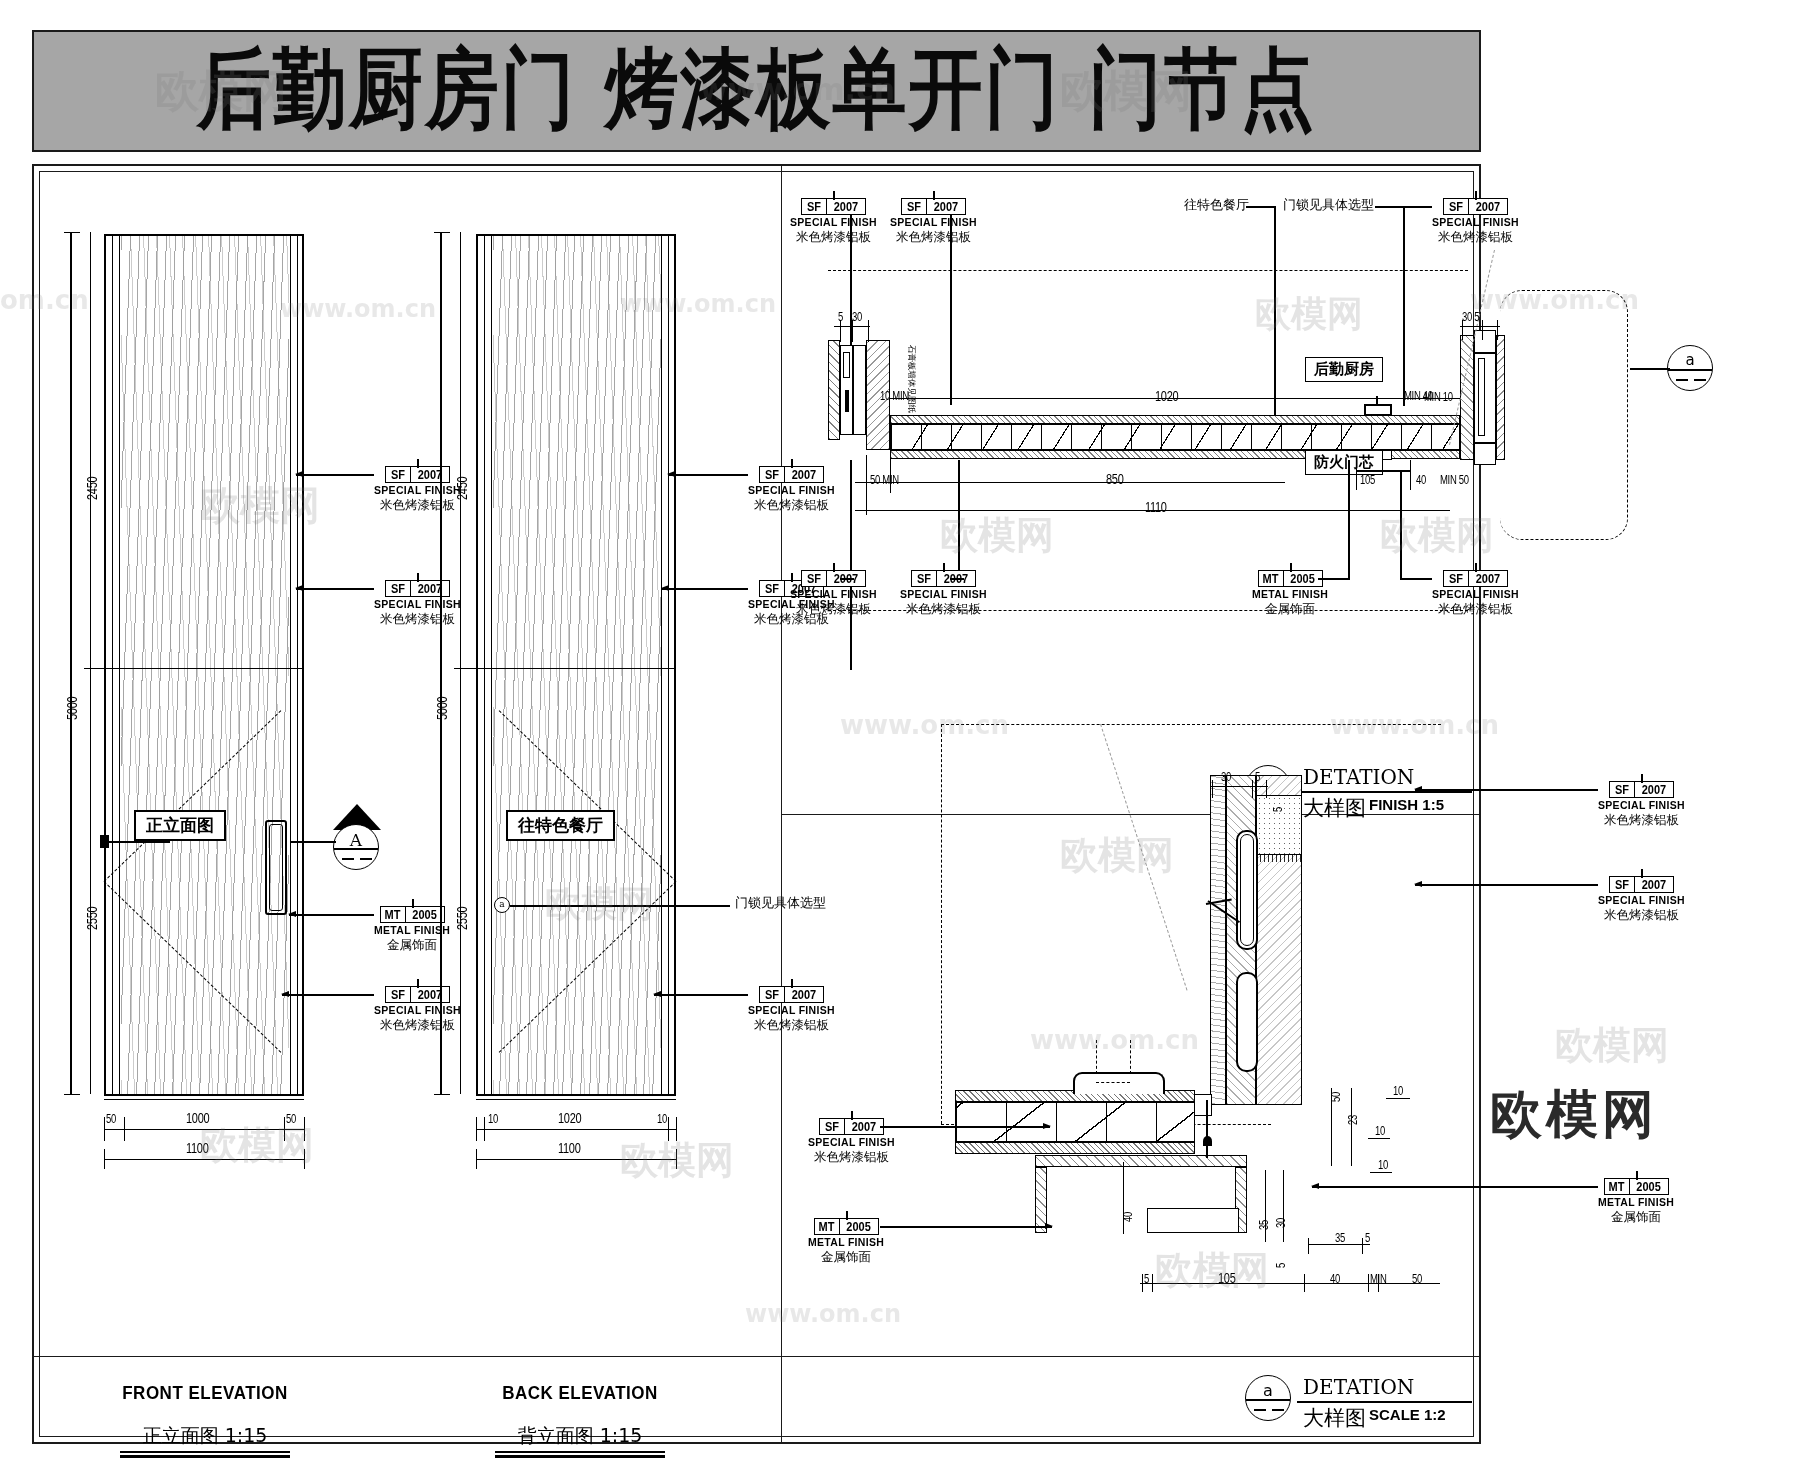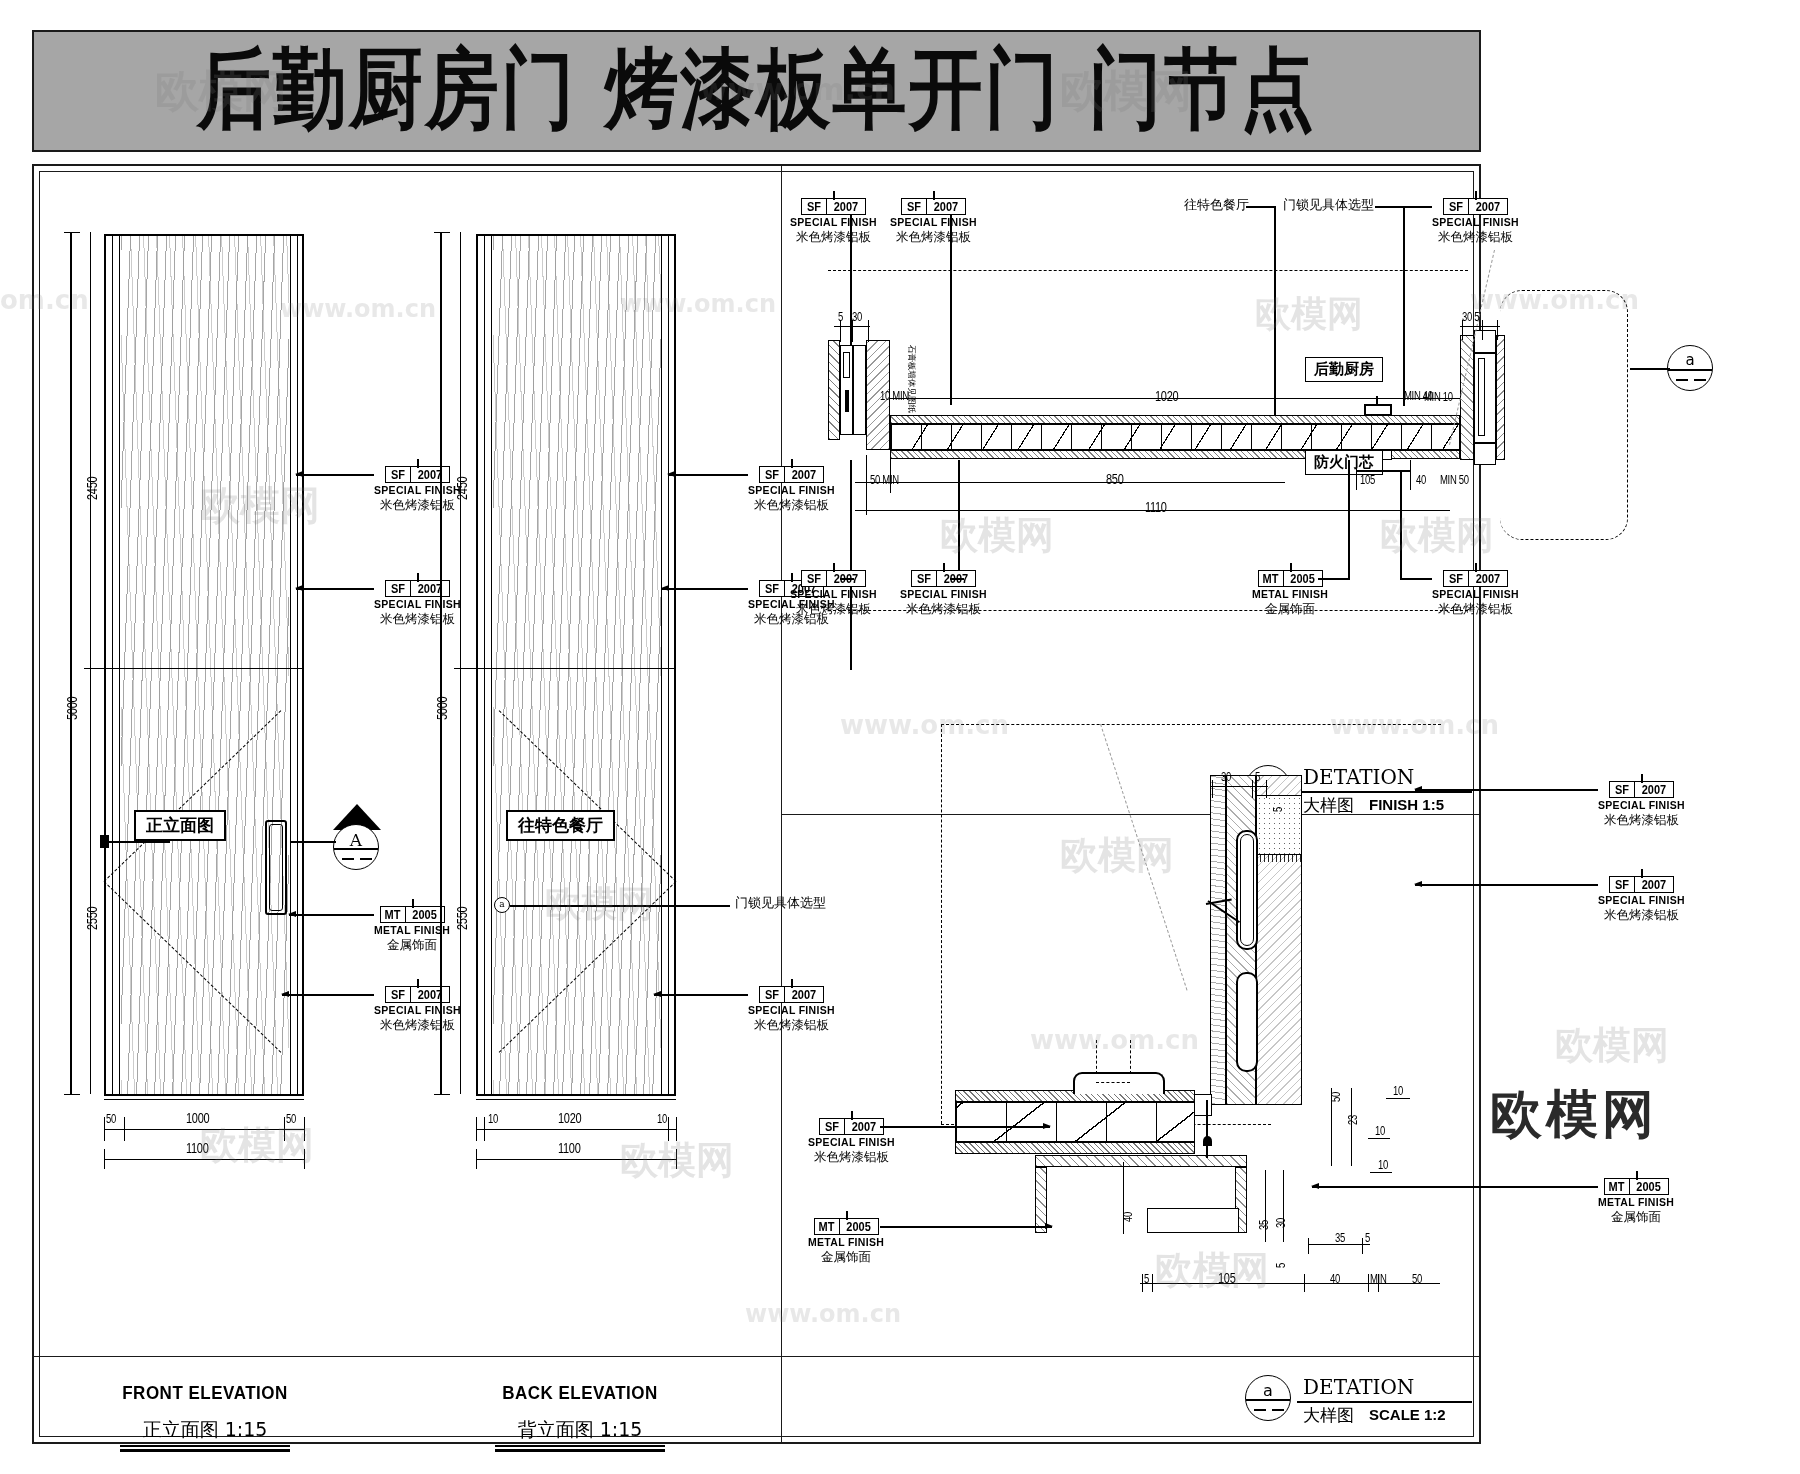--- a/index.html
+++ b/index.html
@@ -214,38 +214,38 @@
     font-family: "DejaVu Serif", serif;
     font-size: 20px; color: #000; white-space: nowrap;
   }
   .dtitle .rule {
     position: absolute; left: 52px; top: 26px;
     height: 1.5px; background: #000;
   }
   .dtitle .cn {
     position: absolute; left: 58px; top: 29px;
     font-family: "DejaVu Sans", sans-serif;
-    font-size: 17px; color: #000; white-space: nowrap;
+    font-size: 21px; color: #000; white-space: nowrap;
   }
   .dtitle .scale {
     position: absolute; top: 31px;
     font-family: "Liberation Sans", sans-serif;
     font-size: 15px; font-weight: 700; color: #000; white-space: nowrap;
   }
 
   
   .ecap { position: absolute; text-align: center; }
   .ecap .en {
     font-family: "Liberation Sans", sans-serif;
     font-weight: 700; font-size: 17px; letter-spacing: 0.5px;
     transform: scaleY(1.12);
   }
   .ecap .cn {
     font-family: "DejaVu Sans", sans-serif;
-    font-size: 19px; margin-top: 14px;
+    font-size: 19px; margin-top: 20px;
   }
   .ecap .u1 { height: 1.5px; background:#000; margin-top: 2px; }
   .ecap .u2 { height: 3px; background:#000; margin-top: 2px; }
 
   
   .wm {
     position: absolute;
     color: rgba(120,120,120,0.17);
     font-family: "DejaVu Sans", sans-serif;
     font-weight: 700;

